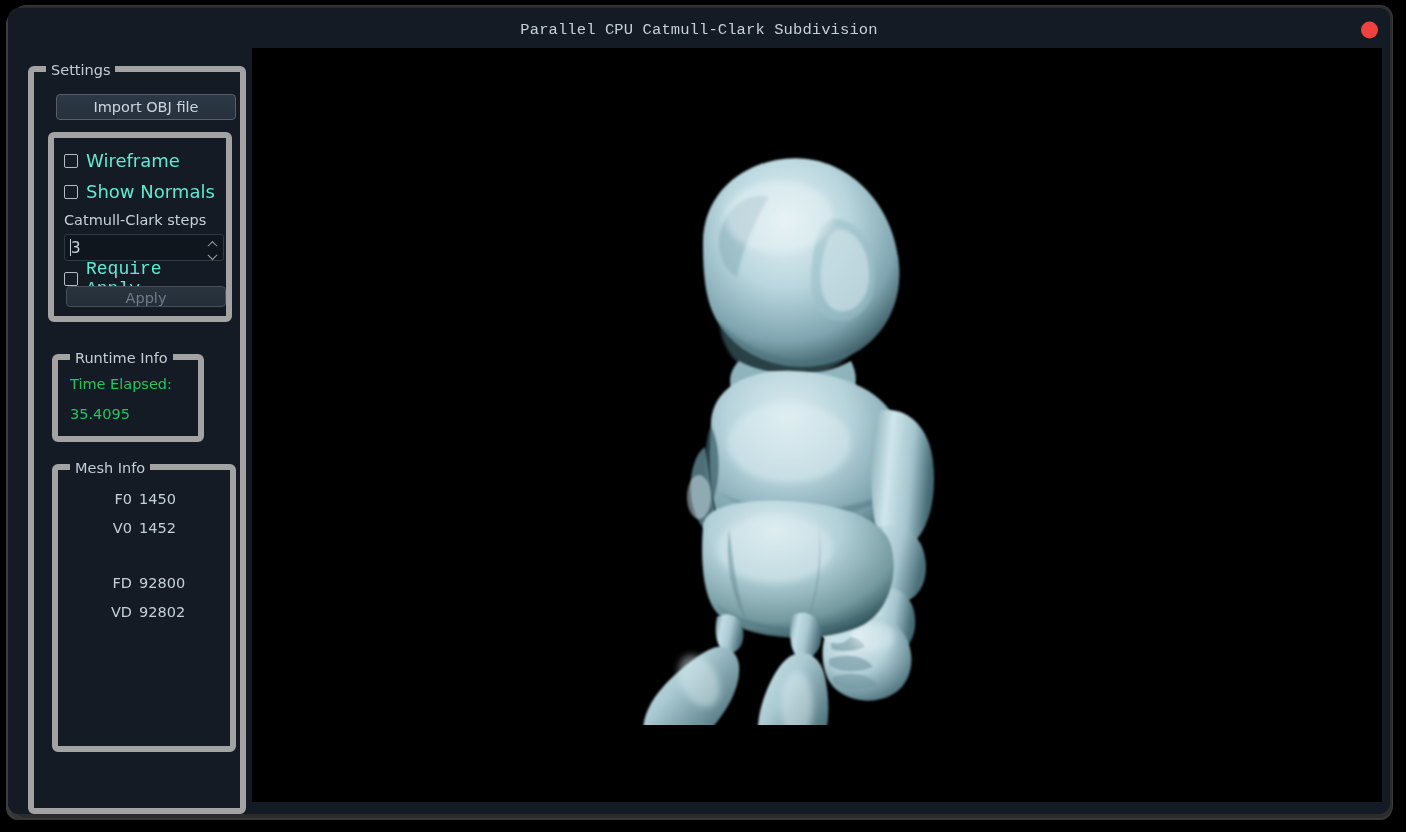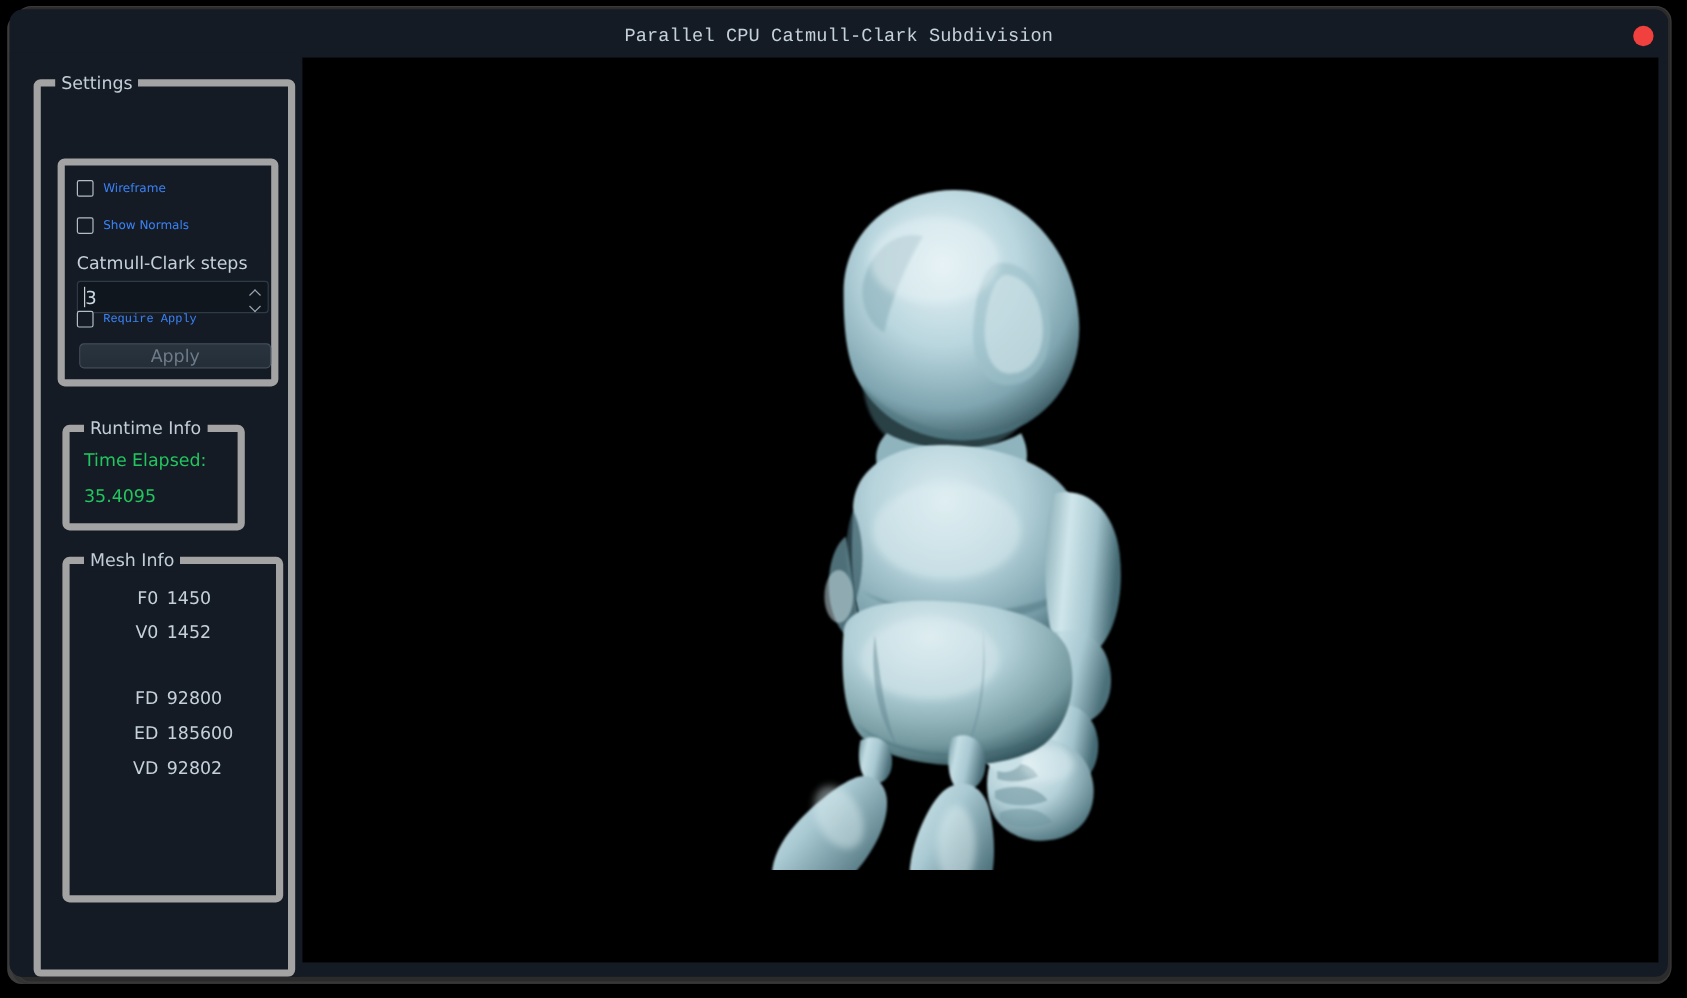--- a/index.html
+++ b/index.html
@@ -215,22 +215,22 @@
   .checkbox {
     width: 14px;
     height: 14px;
     box-sizing: border-box;
     border: 1px solid #b3bdc7;
     border-radius: 2px;
     background: #141b24;
     flex: 0 0 14px;
   }
   .checkrow .cb-label {
-    font-size: 10px;
-    color: #3b82f6;
+    font-size: 18px;
+    color: #5eead4;
   }
   #cb-wireframe { top: 12px; }
   #cb-shownormals { top: 43px; }
   #cb-requireapply { top: 121px; font-family: Liberation Mono, monospace; }
 
   
   .field-label {
     position: absolute;
     left: 10px;
     top: 74px;
@@ -363,20 +363,21 @@
       <div class="close-button"></div>
     </div>
 
     <div class="content">
 
       <div class="sidebar">
 
         <div class="groupbox" id="settings-group">
           <span class="gb-title">Settings</span>
 
+          <button class="btn" id="import-btn">Import OBJ file</button>
 
           <div class="groupbox" id="inner-options-group">
 
             <div class="checkrow" id="cb-wireframe">
               <span class="checkbox"></span>
               <span class="cb-label">Wireframe</span>
             </div>
 
             <div class="checkrow" id="cb-shownormals">
               <span class="checkbox"></span>
@@ -420,24 +421,20 @@
                     <td class="k">V0</td>
                     <td class="v">1452</td>
                   </tr>
                   <tr class="spacer">
                     <td></td>
                     <td></td>
                   </tr>
                   <tr>
                     <td class="k">FD</td>
                     <td class="v">92800</td>
-                  </tr>
-                  <tr>
-                    <td class="k">ED</td>
-                    <td class="v">185600</td>
                   </tr>
                   <tr>
                     <td class="k">VD</td>
                     <td class="v">92802</td>
                   </tr>
                 </tbody>
             </table>
           </div>
 
         </div>

